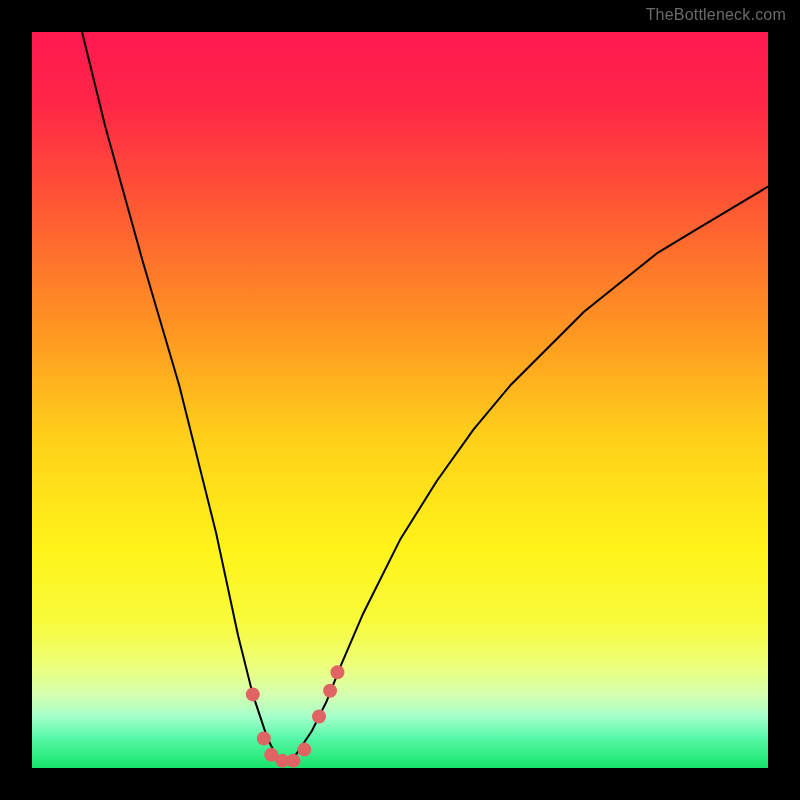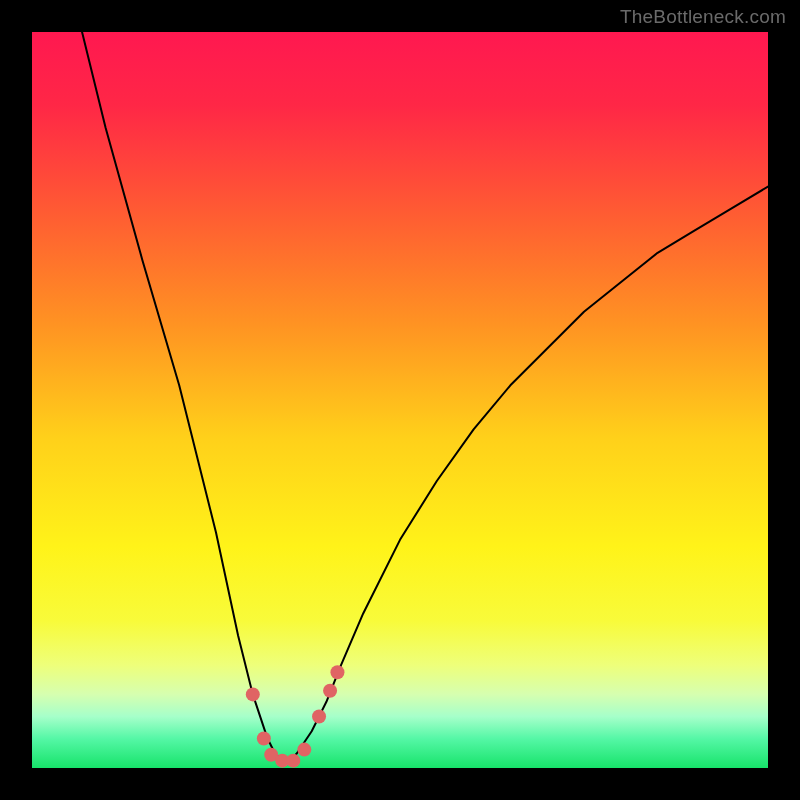--- a/index.html
+++ b/index.html
@@ -24,21 +24,21 @@
     top: 32px;
     width: 736px;
     height: 736px;
     overflow: hidden;
   }
   .watermark {
     position: absolute;
     top: 6px;
     right: 14px;
     font-family: Arial, Helvetica, sans-serif;
-    font-size: 19px;
+    font-size: 16px;
     color: #6a6a6a;
     letter-spacing: 0.2px;
     user-select: none;
   }
 </style>
 </head>
 <body>
 
 <div class="frame">
   <div class="watermark">TheBottleneck.com</div>

